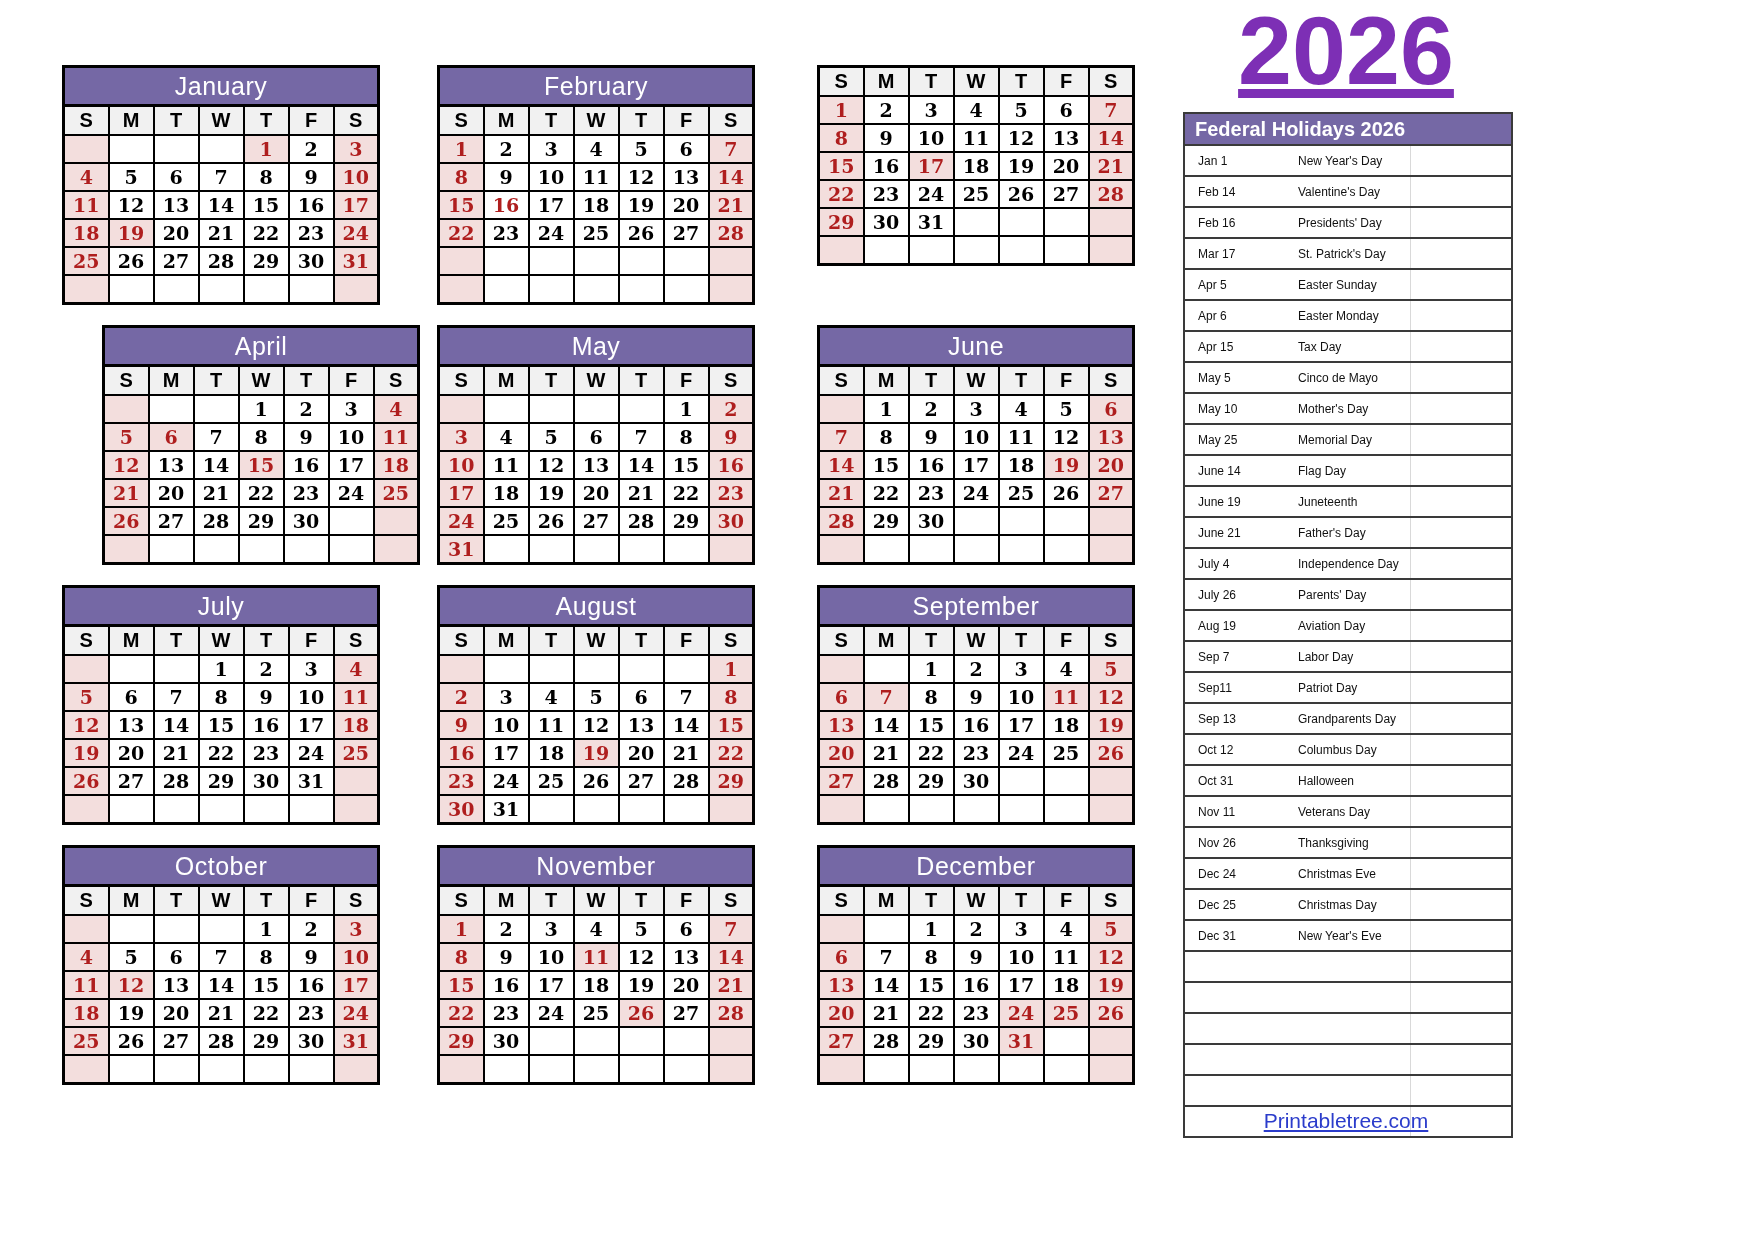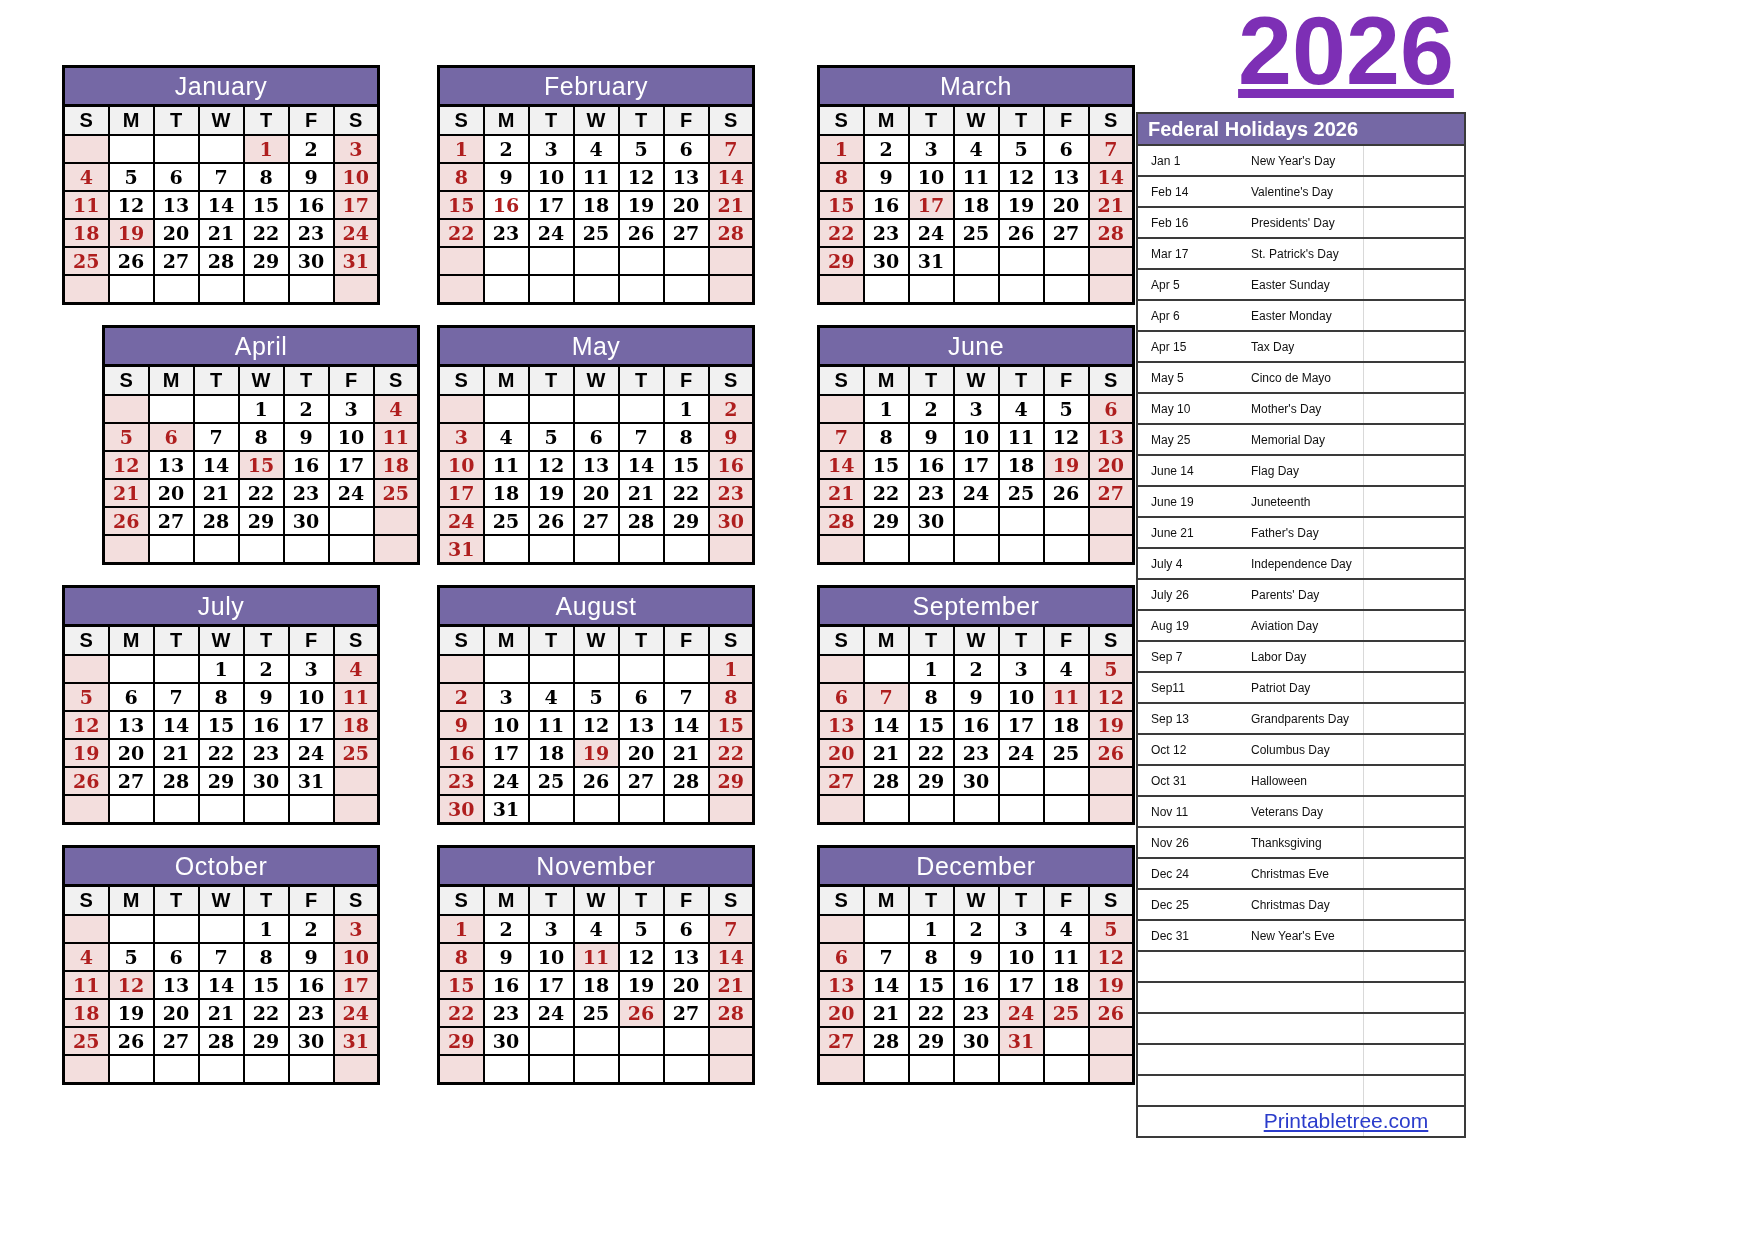--- a/index.html
+++ b/index.html
@@ -13,21 +13,21 @@
   .dhdr{background:var(--dayhdr);color:#000;font-family:"Liberation Sans",sans-serif;
         font-weight:bold;font-size:20px;text-align:center;height:25px;border:2px solid #000;}
   .cell{font-family:"DejaVu Serif",serif;font-weight:bold;font-size:19px;text-align:center;
         height:24px;border:2px solid #000;color:#000;background:#fff;}
   .weekend,.holiday{background:var(--pink);color:var(--red);}
   .redonly{color:var(--red);}
   
   .year{position:absolute;left:1183px;top:2px;width:326px;text-align:center;
         font-family:"Liberation Sans",sans-serif;font-weight:bold;font-size:97px;line-height:1;
         color:var(--yearpurple);text-decoration:underline;}
-  .panel{position:absolute;left:1136px;top:112px;width:326px;border:2px solid #3a3a3a;background:#7f1d1d;}
+  .panel{position:absolute;left:1183px;top:112px;width:326px;border:2px solid #3a3a3a;background:#7f1d1d;}
   .phdr{background:var(--purple);color:#fff;font-weight:bold;font-size:20px;
         height:30px;line-height:30px;padding-left:10px;}
   .hrow{height:31px;box-sizing:border-box;border-top:2px solid #3a3a3a;position:relative;
         font-size:12px;color:#111;display:flex;align-items:center;background:#fff;}
   .hrow::after{content:"";position:absolute;left:225px;top:0;bottom:0;width:1px;background:#d9d9d9;}
   .hdate{width:100px;padding-left:13px;flex:none;white-space:nowrap;}
   .hname{flex:1;white-space:nowrap;}
   .footer{position:absolute;left:1183px;top:1109px;width:326px;text-align:center;font-size:21px;}
   .footer a{color:var(--link);text-decoration:underline;cursor:pointer;}
 </style>
@@ -178,23 +178,20 @@
             <td class="cell"></td>
             <td class="cell weekend"></td>
           </tr>
         </tbody>
       </table>
     </div>
     <div class="month" style="left: 817px; top: 65px;">
       <table class="mtable">
         <tbody>
           <tr>
-            <th colspan="7" class="mtitle">March</th>
-          </tr>
-          <tr>
             <td class="dhdr">S</td>
             <td class="dhdr">M</td>
             <td class="dhdr">T</td>
             <td class="dhdr">W</td>
             <td class="dhdr">T</td>
             <td class="dhdr">F</td>
             <td class="dhdr">S</td>
           </tr>
           <tr>
             <td class="cell weekend">1</td>

